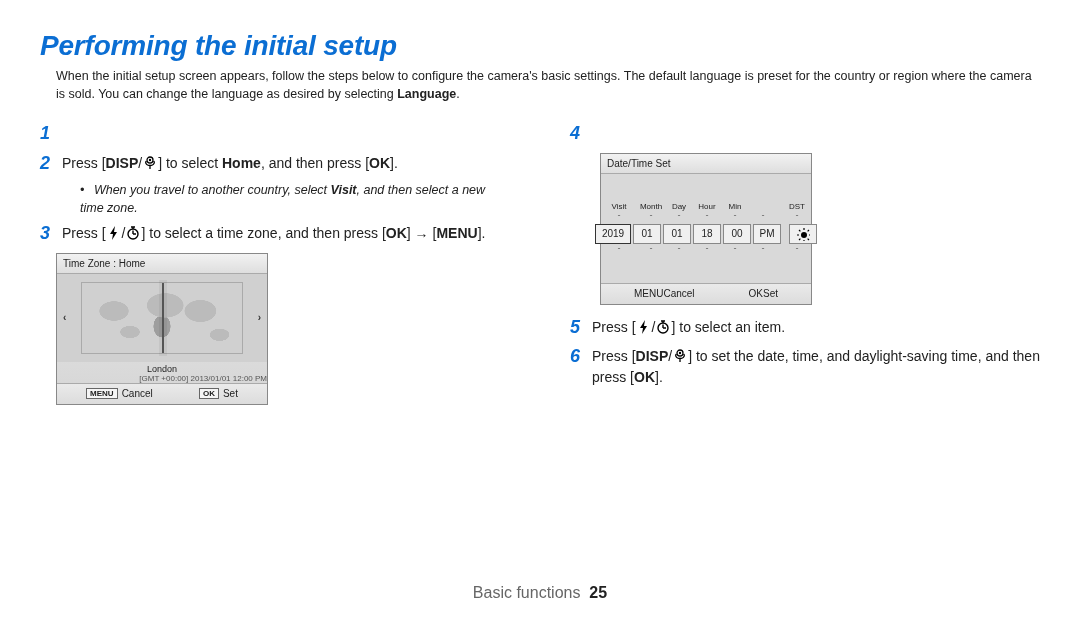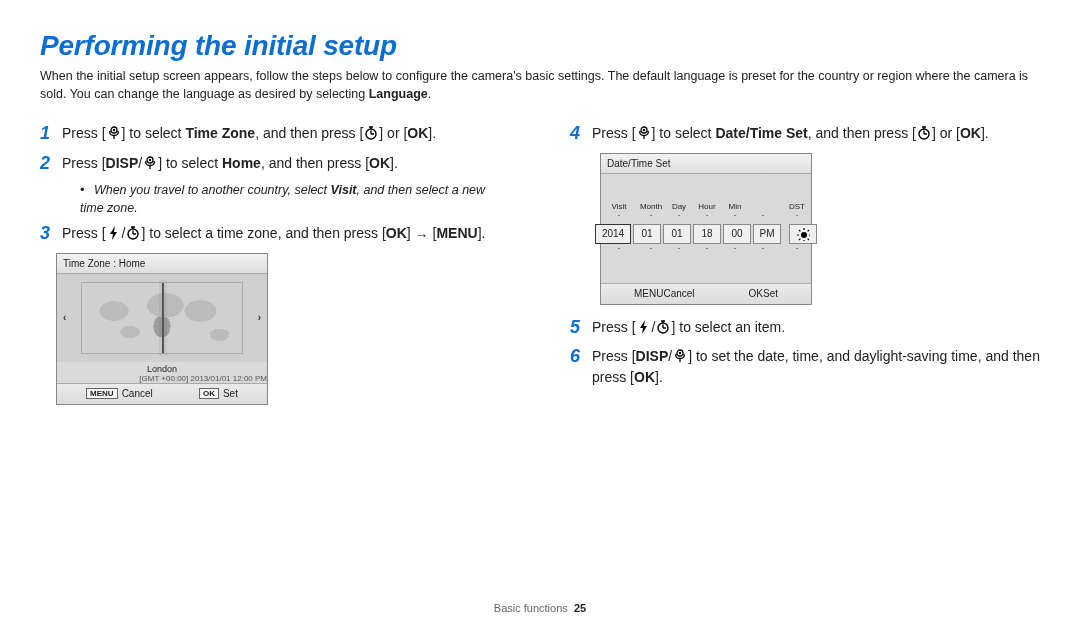--- a/index.html
+++ b/index.html
@@ -25,21 +25,21 @@
     color: var(--blue);
     font-style: italic;
     font-weight: 700;
     font-size: 28px;
     margin: 0 0 6px 0;
     letter-spacing: -0.2px;
   }
   .intro {
     font-size: 12.5px;
     line-height: 1.4;
-    margin: 0 0 14px 0;
+    margin: 0 0 14px 16px;
     max-width: 1000px;
   }
   .intro b { font-weight: 700; }
   .columns {
     display: flex;
     gap: 60px;
   }
   .col { width: 470px; }
   ol.steps { list-style: none; margin: 0; padding: 0; }
   ol.steps > li {
@@ -185,24 +185,24 @@
   .dt-arr.dst { width:26px; margin-left:6px;}
   .dt-buttons {
     display: flex; justify-content: space-around;
     padding: 4px 6px 5px 6px;
     border-top: 1px solid #aaa;
     background: linear-gradient(#eaeaea,#dcdcdc);
   }
 
   .footer {
     position: absolute;
-    bottom: 16px;
+    bottom: 28px;
     left: 0; right: 0;
     text-align: center;
-    font-size: 11px; color: #666;
+    font-size: 16px; color: #666;
   }
   .footer b { color:#222; }
 </style>
 </head>
 <body>
 
 <svg width="0" height="0" style="position:absolute">
   <defs>
     <g id="ico-macro">
       <path d="M8 2 a3 3 0 0 1 0 6 a3 3 0 0 1 0 -6 M4 6 a3 3 0 0 0 4 4 M12 6 a3 3 0 0 1 -4 4 M8 10 v4" stroke="#000" stroke-width="1.3" fill="none"></path>
@@ -230,31 +230,20 @@
   <p class="intro">
     <span>When the initial setup screen appears, follow the steps below to configure the camera's basic settings. The default language is preset for the country or region where the camera is sold. You can change the language as desired by selecting </span><b>Language</b><span>.</span>
   </p>
 
   <div class="columns">
 
     <div class="col">
       <ol class="steps">
         <li>
           <span class="stepnum">1</span>
-          <span class="steptext">
-            <span>Press [</span><span class="icon">
-                <svg width="16" height="16">
-                  <use href="#ico-macro"></use>
-                </svg>
-              </span><span>] to select </span><b>Time Zone</b><span>, and then press [</span><span class="icon">
-                <svg width="16" height="16">
-                  <use href="#ico-timer"></use>
-                </svg>
-              </span><span>] or [</span><b>OK</b><span>].</span>
-          </span>
         </li>
         <li>
           <span class="stepnum">2</span>
           <span class="steptext">
             <span>Press [</span><b>DISP</b><span>/</span><span class="icon">
                 <svg width="16" height="16">
                   <use href="#ico-macro"></use>
                 </svg>
               </span><span>] to select </span><b>Home</b><span>, and then press [</span><b>OK</b><span>].</span>
           </span>
@@ -301,31 +290,20 @@
               <span>Set</span>
             </span>
         </div>
       </div>
     </div>
 
     <div class="col">
       <ol class="steps">
         <li>
           <span class="stepnum">4</span>
-          <span class="steptext">
-            <span>Press [</span><span class="icon">
-                <svg width="16" height="16">
-                  <use href="#ico-macro"></use>
-                </svg>
-              </span><span>] to select </span><b>Date/Time Set</b><span>, and then press [</span><span class="icon">
-                <svg width="16" height="16">
-                  <use href="#ico-timer"></use>
-                </svg>
-              </span><span>] or [</span><b>OK</b><span>].</span>
-          </span>
         </li>
       </ol>
 
       <div class="screenshot dt-screen">
         <div class="dt-header">Date/Time Set</div>
         <div class="dt-body">
           <div class="dt-labels">
             <span>Visit</span>
             <span>Month</span>
             <span>Day</span>
@@ -337,21 +315,21 @@
           <div class="dt-arrows">
             <span class="dt-arr">ˆ</span>
               <span class="dt-arr">ˆ</span>
               <span class="dt-arr">ˆ</span>
               <span class="dt-arr">ˆ</span>
               <span class="dt-arr">ˆ</span>
               <span class="dt-arr">ˆ</span>
               <span class="dt-arr dst">ˆ</span>
           </div>
           <div class="dt-row">
-            <span class="dt-cell sel">2014</span>
+            <span class="dt-cell sel">2019</span>
             <span class="dt-cell">01</span>
             <span class="dt-cell">01</span>
             <span class="dt-cell">18</span>
             <span class="dt-cell">00</span>
             <span class="dt-cell">PM</span>
             <span class="dt-cell dst">
                 <svg width="14" height="14">
                   <use href="#ico-dst"></use>
                 </svg>
               </span>

